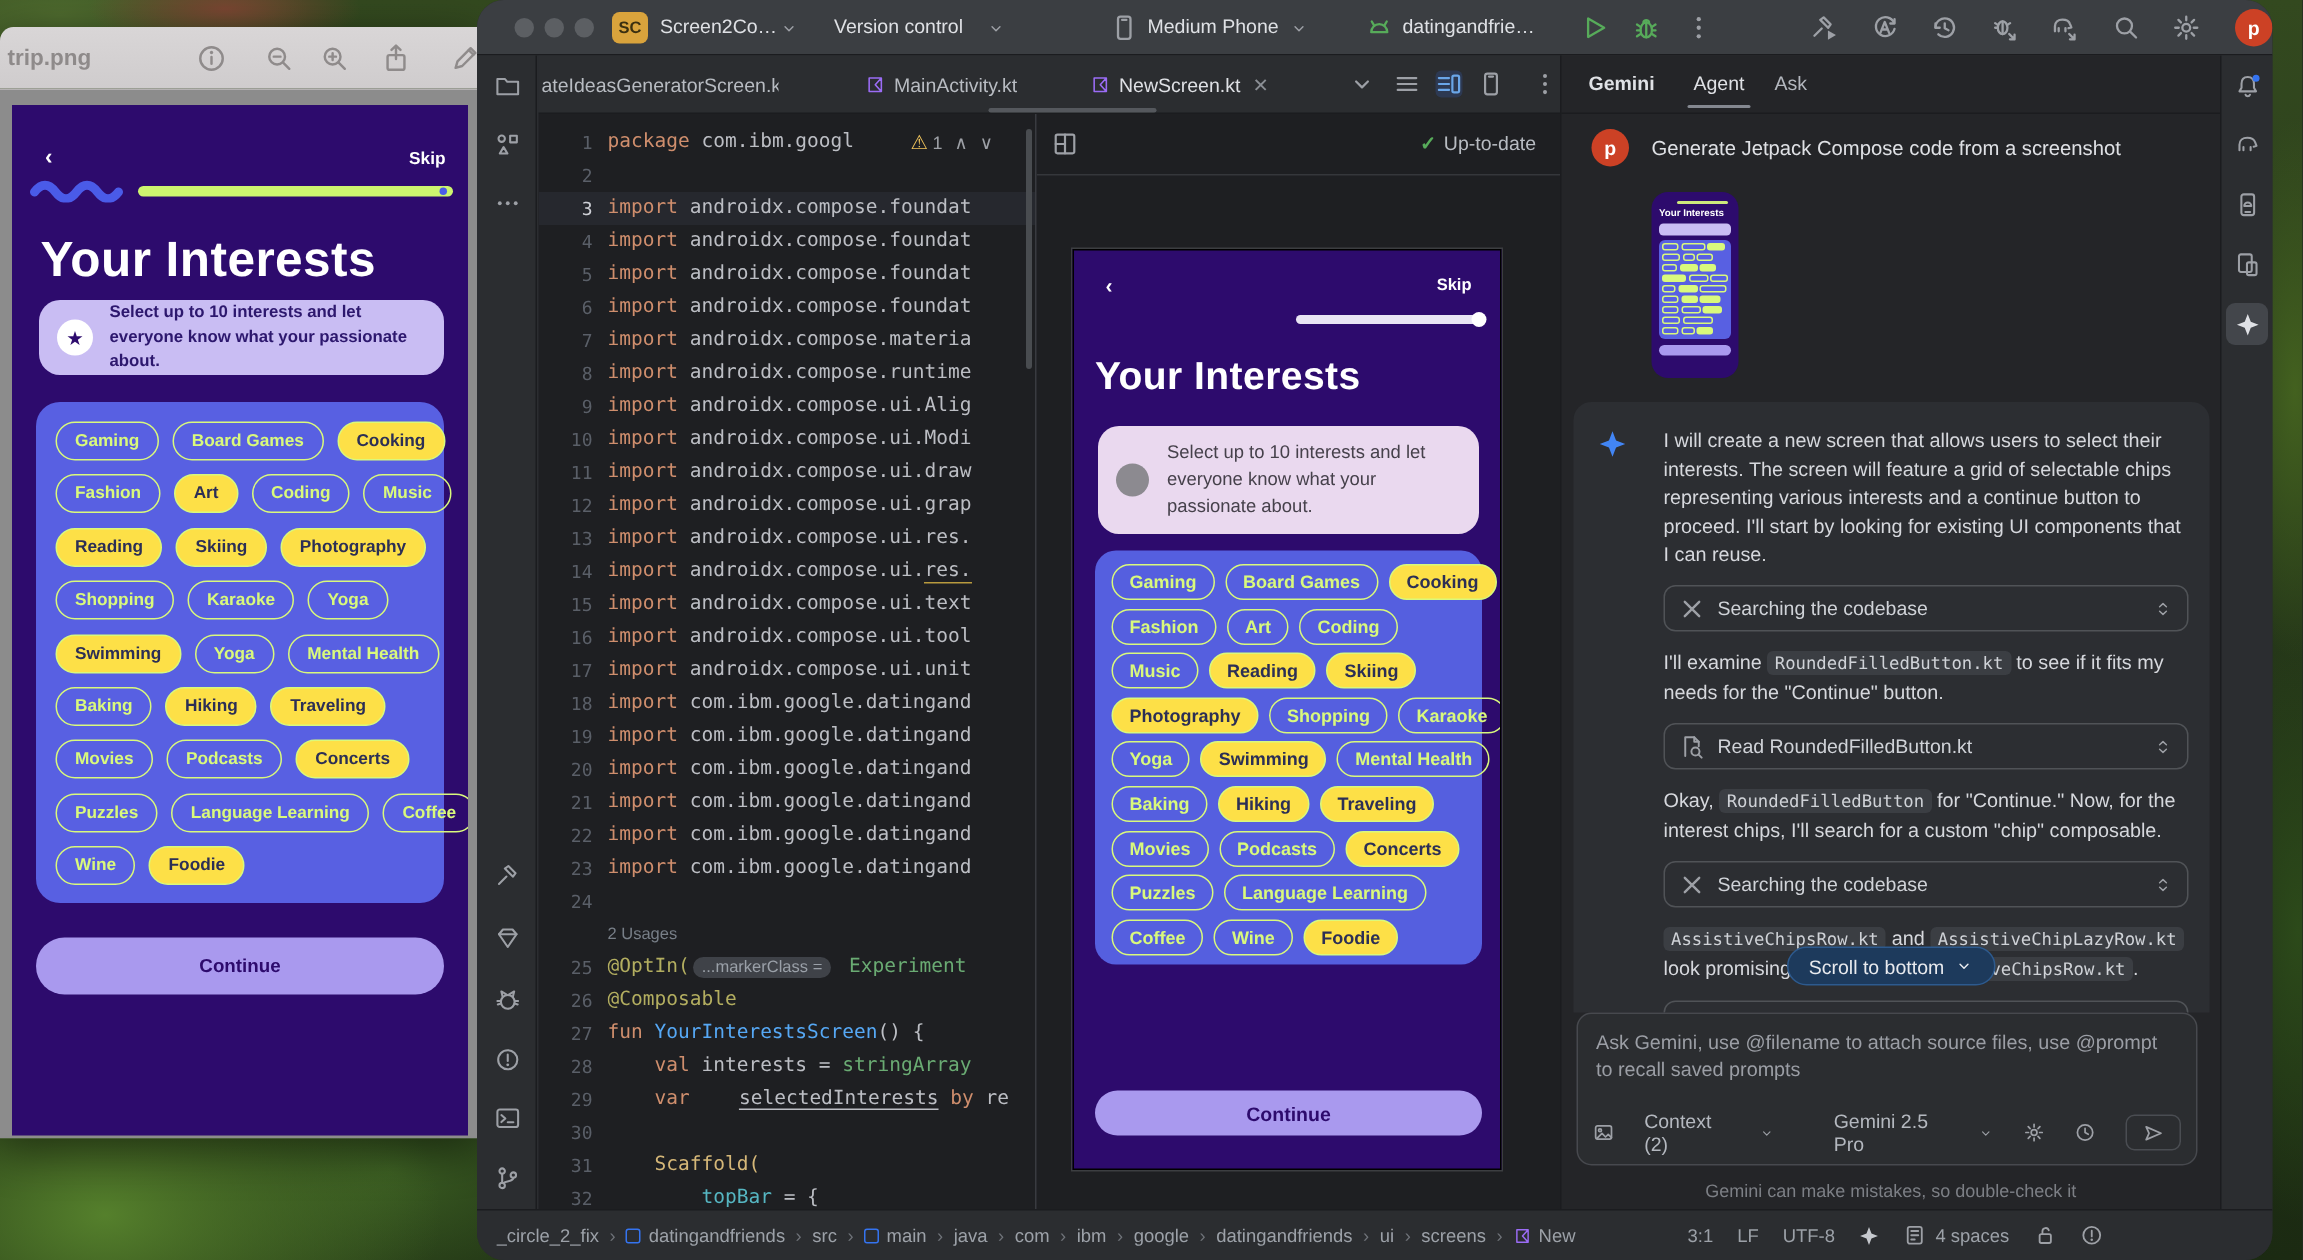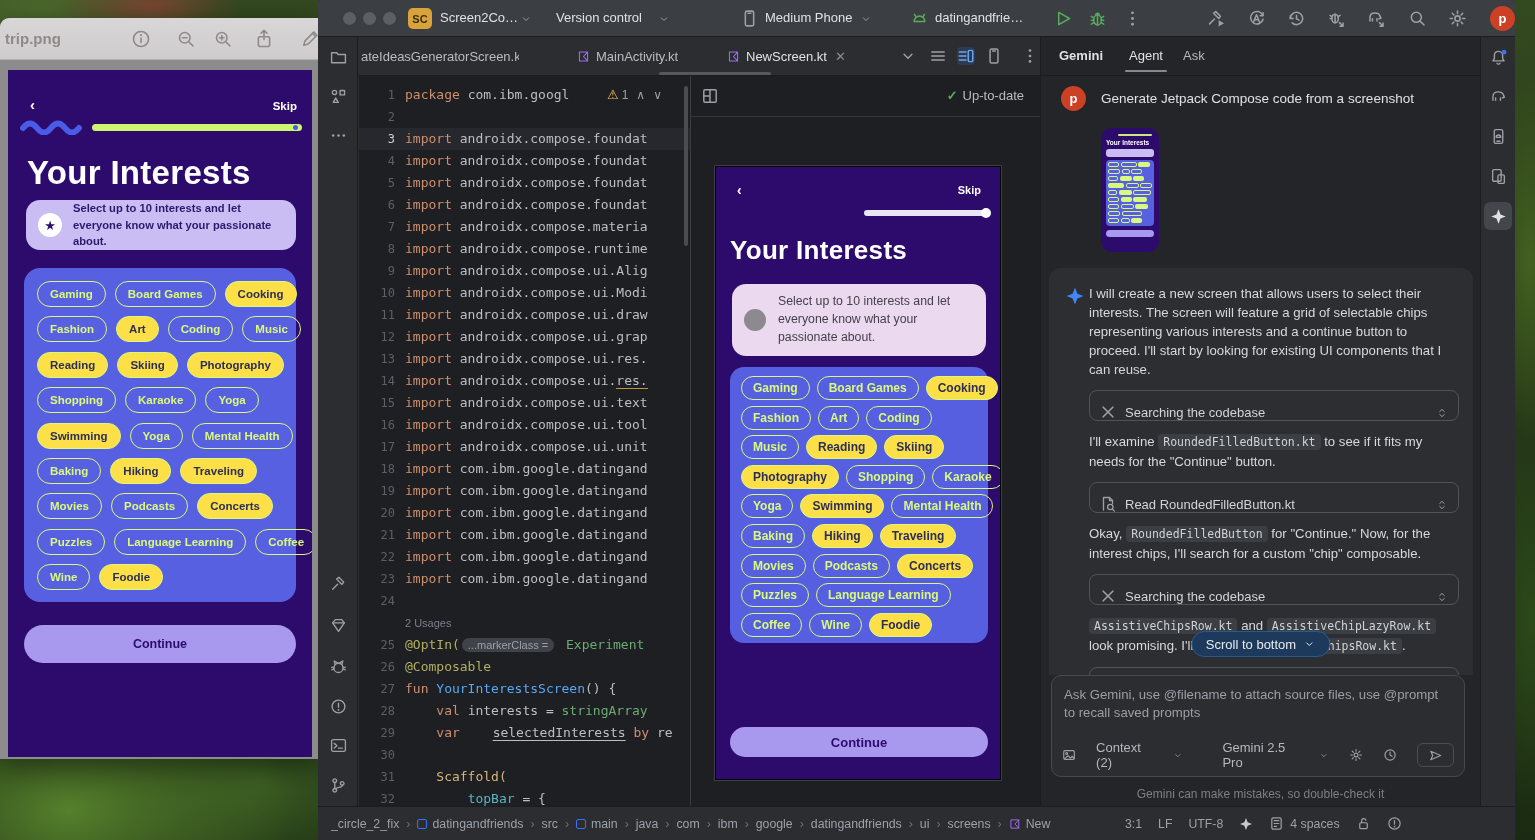--- a/index.html
+++ b/index.html
@@ -62,21 +62,21 @@
   .mock-b .infocard .badge { width:22px; height:22px; background:#8c8a90; margin-right:12px; }
   .mock-b .infocard .itext { font-size:12.3px; color:#46414b; line-height:1.45; }
   .mock-b .chipwrap { left:14px; top:200px; width:258px; height:276px; background:#555fdf; padding:9px 11px; gap:5.6px; border-radius:14px; }
   .mock-b .chiprow { gap:7px; }
   .mock-b .chip { height:24px; padding:0 11px; font-size:12px; border-radius:12px; }
   .mock-b .cont-btn { left:14px; top:560px; width:258px; height:30px; border-radius:15px; font-size:13px; }
   .prog-b { position:absolute; left:148px; top:43px; width:126px; height:6px; background:#e9e5f4; border-radius:3px; }
   .prog-b::after { content:""; position:absolute; right:-1px; top:-2px; width:10px; height:10px; border-radius:50%; background:#fff; }
 
   
-  .ide { position:absolute; left:318px; top:0; width:1197px; height:840px; border-radius:2px; overflow:hidden; background:#2b2d30; }
+  .ide { position:absolute; left:318px; top:0; width:1197px; height:840px; border-radius:18px; overflow:hidden; background:#2b2d30; }
   .ide-toolbar { position:absolute; left:0; top:0; right:0; height:37px; background:#3b3e42; border-bottom:1px solid #1b1c1f; }
   .tl { position:absolute; top:12px; width:13px; height:13px; border-radius:50%; background:#5c5f63; }
   .sc-badge { position:absolute; left:90px; top:8px; width:24px; height:21px; border-radius:5px; background:#d9a33c; color:#3a2f10; font-size:11px; font-weight:bold; display:flex; align-items:center; justify-content:center; }
   .tb-label { position:absolute; top:10px; color:#dfe1e5; font-size:13px; white-space:nowrap; }
   .tb-chev { position:absolute; top:13px; width:12px; height:12px; }
   .tb-ic { position:absolute; top:9px; width:19px; height:19px; }
   .avatar { position:absolute; left:1172px; top:6px; width:25px; height:25px; border-radius:50%; background:#cc4125; color:#fff; font-size:13px; font-weight:bold; display:flex; align-items:center; justify-content:center; }
 
   .left-stripe { position:absolute; left:0; top:37px; width:40px; bottom:34px; background:#2b2d30; border-right:1px solid #1b1c1f; }
   .right-stripe { position:absolute; right:0; top:37px; width:35px; bottom:34px; background:#2b2d30; border-left:1px solid #1b1c1f; }
@@ -131,25 +131,25 @@
   .gm-thumb .tt { color:#fff; font-size:6.5px; font-weight:bold; margin-top:3px; }
   .gm-thumb .tline { height:2px; border-radius:1px; background:#cde97c; width:34px; margin-left:12px; }
   .gm-thumb .tinfo { height:8px; border-radius:3px; background:#c9bdf3; margin-top:3px; }
   .gm-thumb .tchips { margin-top:3px; background:#5860e2; border-radius:4px; padding:2px; display:flex; flex-wrap:wrap; gap:1.5px; height:66px; overflow:hidden; }
   .gm-thumb .tc { height:4.5px; border-radius:2px; }
   .gm-thumb .tc.o { border:.5px solid #d9f97c; }
   .gm-thumb .tc.f { background:#d9f97c; }
   .gm-thumb .tbtn { height:7px; border-radius:3.5px; background:#a999ee; margin-top:4px; }
   .gm-bubble { position:absolute; left:8px; top:192px; width:424px; border-radius:12px; background:#2c2e32; padding:16px 14px 16px 16px; }
   .gm-spark { position:absolute; left:16px; top:18px; width:20px; height:20px; color:#4285f4; }
-  .gm-body { margin-left:24px; }
+  .gm-body { margin-left:44px; }
   .gm-p { font-size:13.2px; line-height:19px; color:#d6d8dd; }
   .gm-p + .gm-p, .gm-tool + .gm-p, .gm-p + .gm-tool, .gm-tool + .gm-tool { margin-top:11px; }
   .gm-code { font-family:"DejaVu Sans Mono","Liberation Mono",monospace; font-size:11.5px; background:#3b3e43; color:#cfd2d7; border-radius:4px; padding:1px 5px; }
-  .gm-tool { height:31px; border:1px solid #505357; border-radius:8px; display:flex; align-items:flex-end; padding:0 10px; gap:9px; }
+  .gm-tool { height:31px; border:1px solid #505357; border-radius:8px; display:flex; align-items:center; padding:0 10px; gap:9px; }
   .gm-tool .lbl { font-size:13px; color:#d0d3d8; flex:1; }
   .gm-tool .ic { width:16px; height:16px; }
   .scroll-pill { position:absolute; left:50%; transform:translateX(-50%); bottom:18px; height:26px; padding:0 14px; border-radius:14px; background:#1d3a5c; border:1px solid #2d5a8e; color:#e8eaee; font-size:13px; display:flex; align-items:center; gap:7px; white-space:nowrap; }
   .gm-input { position:absolute; left:10px; top:638px; width:414px; height:102px; background:#2b2d30; border:1px solid #47494e; border-radius:10px; }
   .gm-ph { position:absolute; left:12px; top:10px; right:12px; font-size:13.2px; line-height:18px; color:#9b9ea5; }
   .gm-inrow { position:absolute; left:10px; right:10px; bottom:9px; height:24px; display:flex; align-items:center; gap:20px; color:#b4b8bf; font-size:13px; }
   .gm-send { width:42px; height:24px; border:1px solid #4a4d52; border-radius:6px; display:flex; align-items:center; justify-content:center; }
   .gm-footer { position:absolute; left:0; right:0; top:750px; text-align:center; font-size:12px; color:#7c7f85; }
 
   .statusbar { position:absolute; left:0; right:0; bottom:0; height:34px; background:#2b2d30; border-top:1px solid #1b1c1f; display:flex; align-items:center; font-size:12.3px; color:#9ca1a8; }

